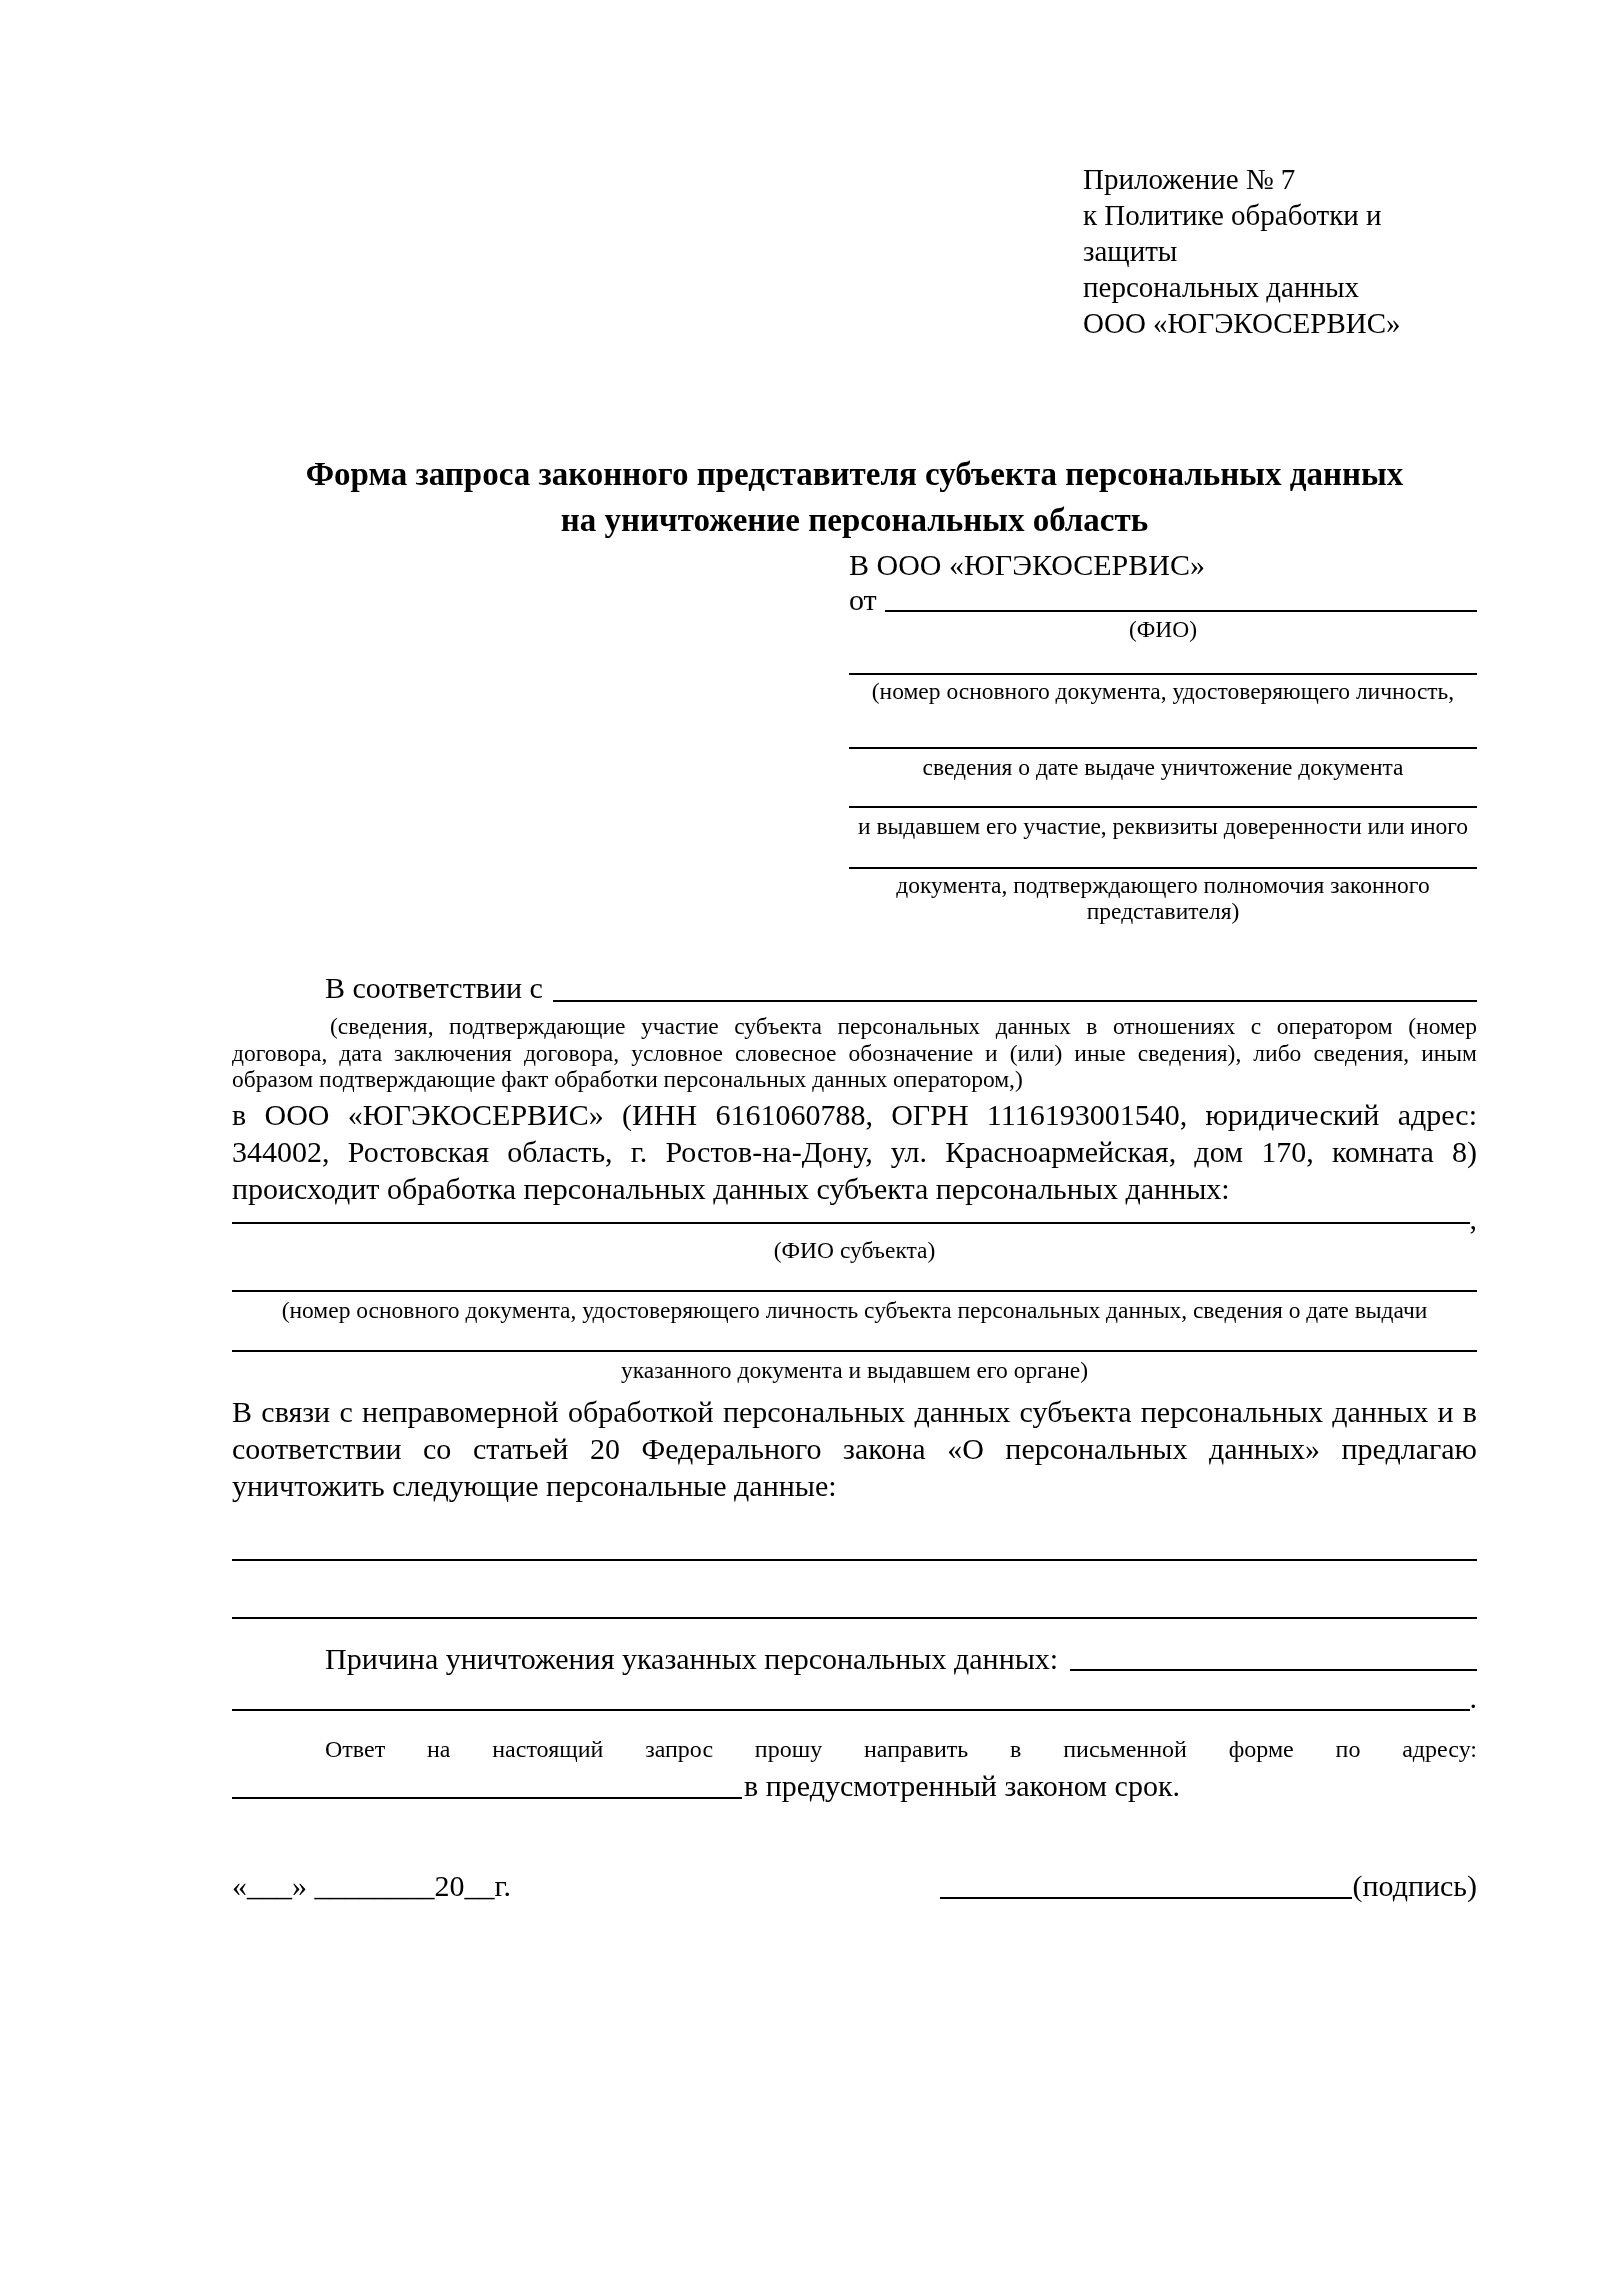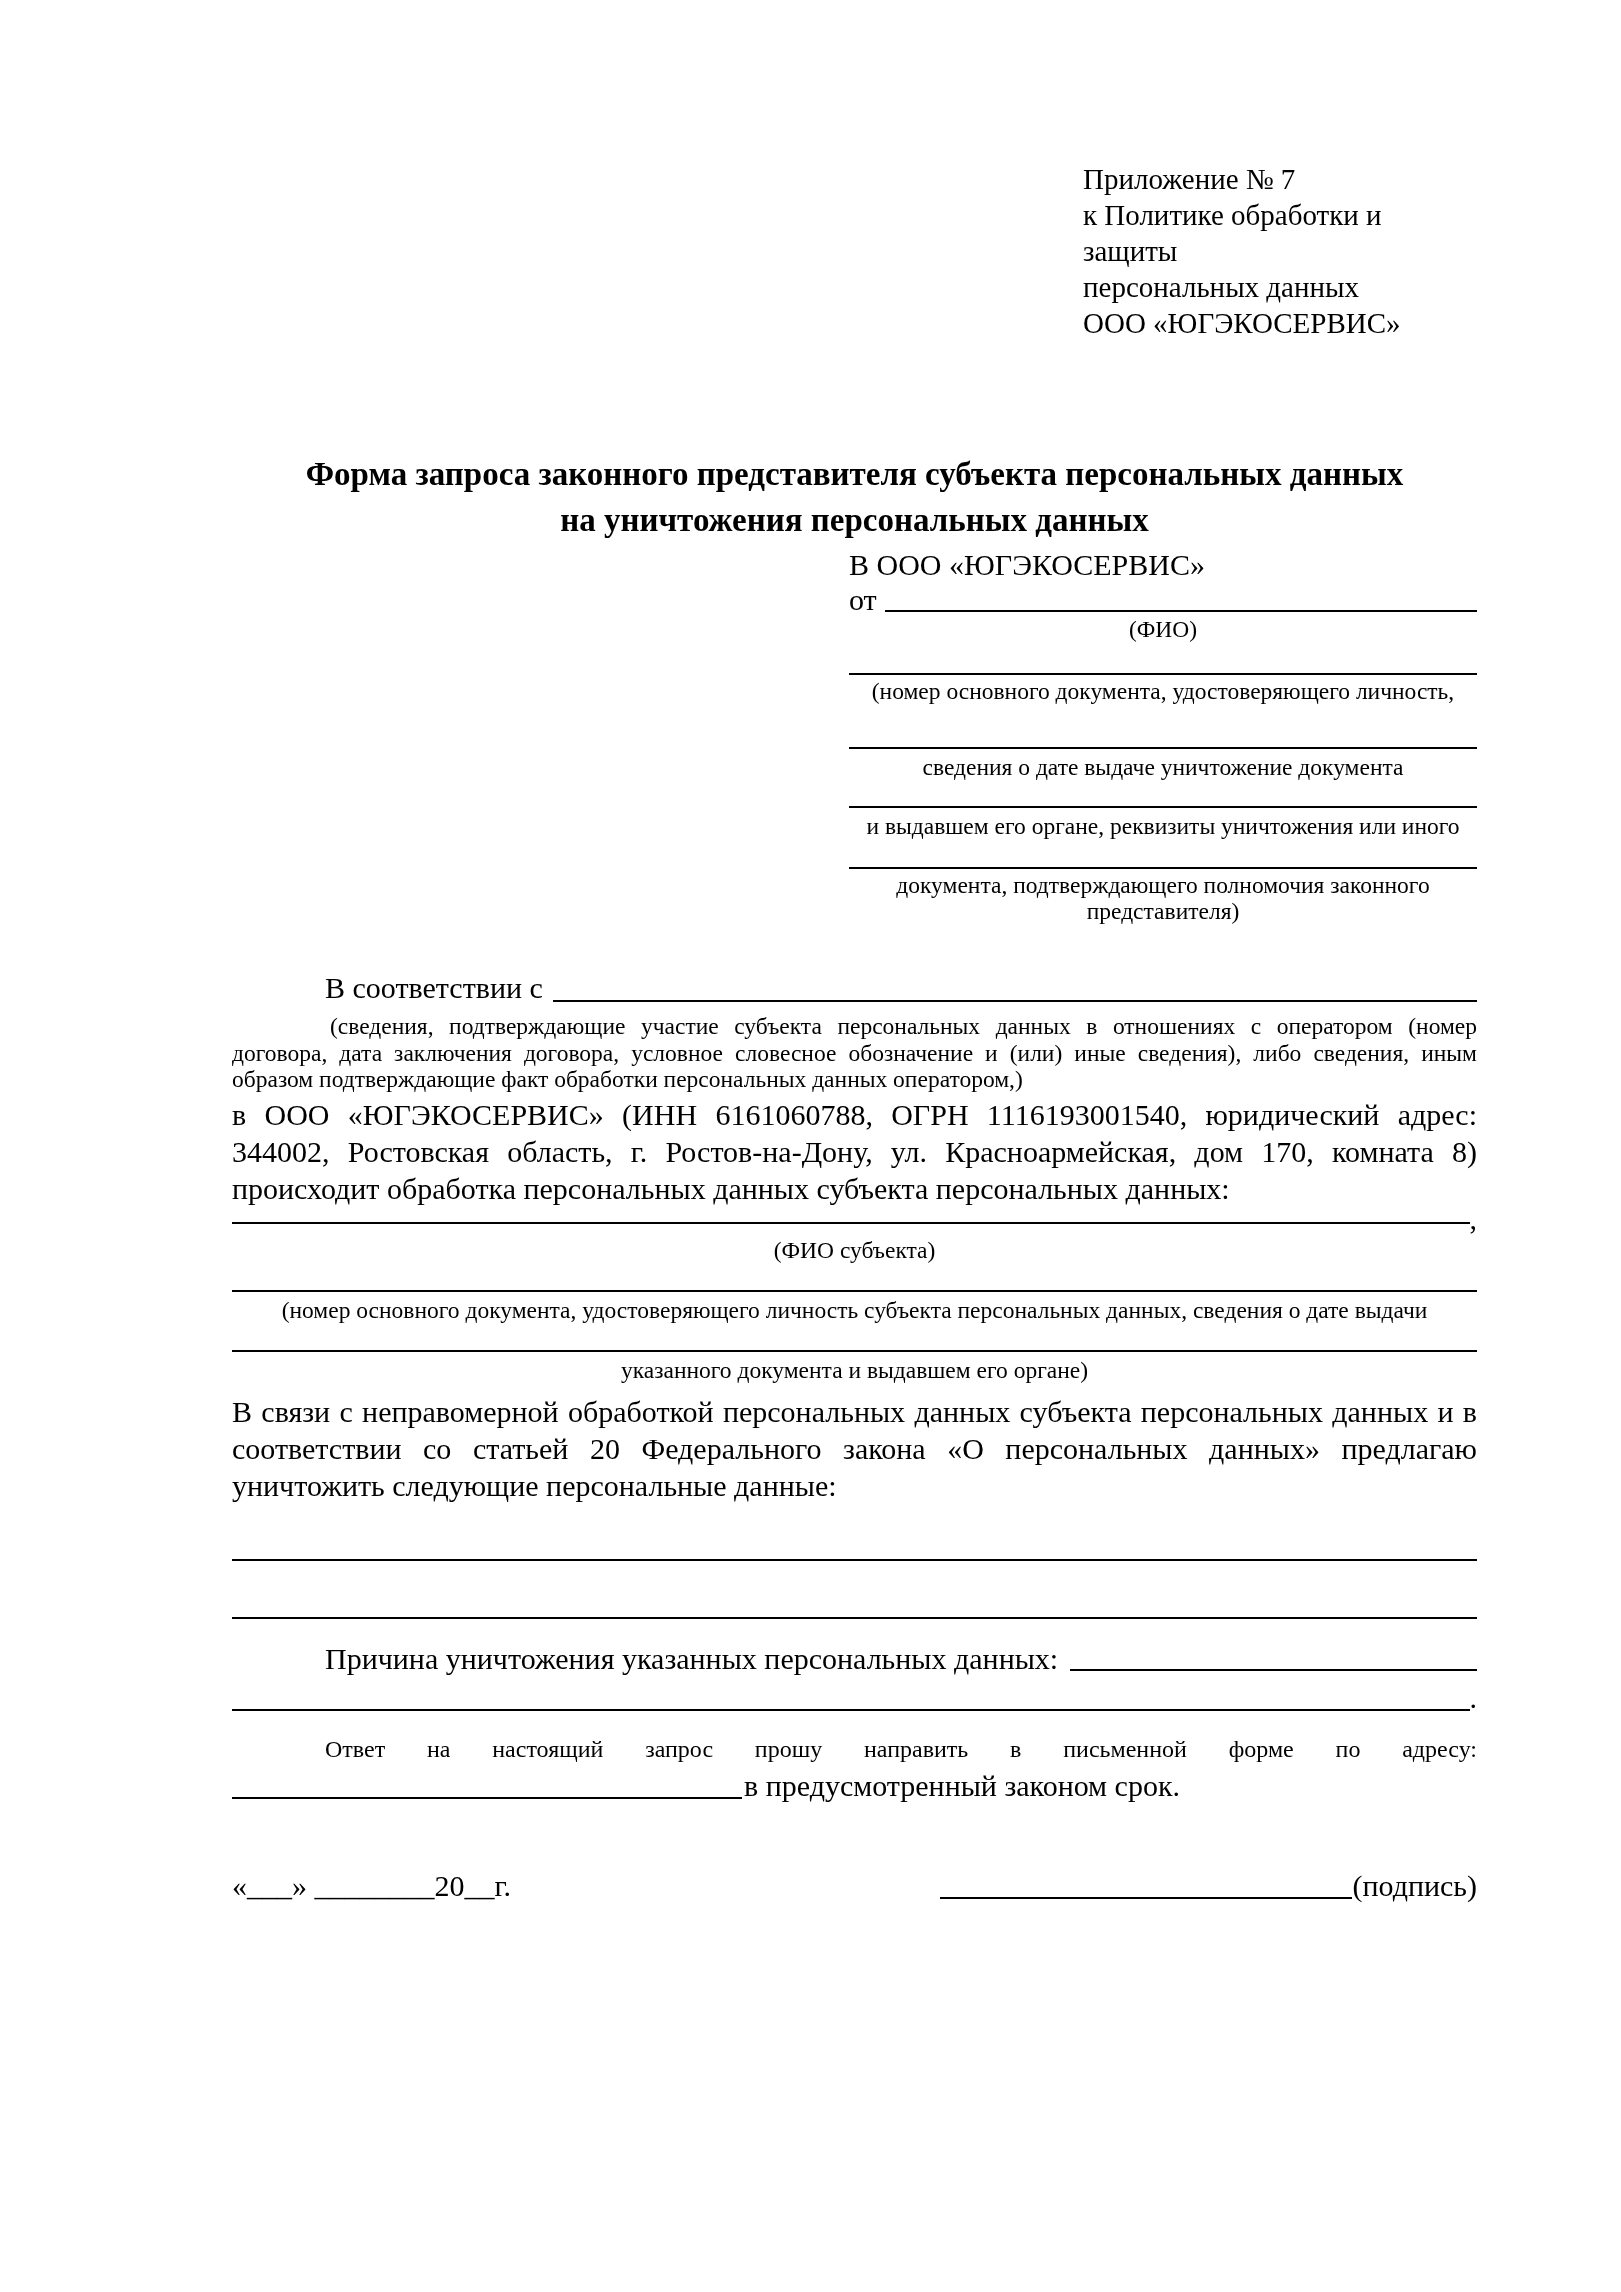--- a/index.html
+++ b/index.html
@@ -81,39 +81,39 @@
 
     <div class="appendix">
       <div>Приложение № 7</div>
       <div>к Политике обработки и защиты</div>
       <div>персональных данных</div>
       <div>ООО «ЮГЭКОСЕРВИС»</div>
     </div>
 
     <div class="title">
       <div>Форма запроса законного представителя субъекта персональных данных</div>
-      <div>на уничтожения персональных данных</div>
+      <div>на уничтожение персональных область</div>
     </div>
 
     <div class="addr">
       <div class="addr-org">В ООО «ЮГЭКОСЕРВИС»</div>
       <div class="row addr-from">
         <span>от</span>
         <span class="fill"></span>
       </div>
       <div class="cap">(ФИО)</div>
 
       <div class="blank blank-1"></div>
       <div class="cap cap-1">(номер основного документа, удостоверяющего личность,</div>
 
       <div class="blank blank-2"></div>
       <div class="cap cap-2">сведения о дате выдаче уничтожение документа</div>
 
       <div class="blank blank-3"></div>
-      <div class="cap cap-3">и выдавшем его органе, реквизиты уничтожения или иного</div>
+      <div class="cap cap-3">и выдавшем его участие, реквизиты доверенности или иного</div>
 
       <div class="blank blank-4"></div>
       <div class="cap cap-4">документа, подтверждающего полномочия законного представителя)</div>
     </div>
 
     <div class="row accord">
       <span class="indent"></span>
       <span>В соответствии с</span>
       <span class="fill"></span>
     </div>

